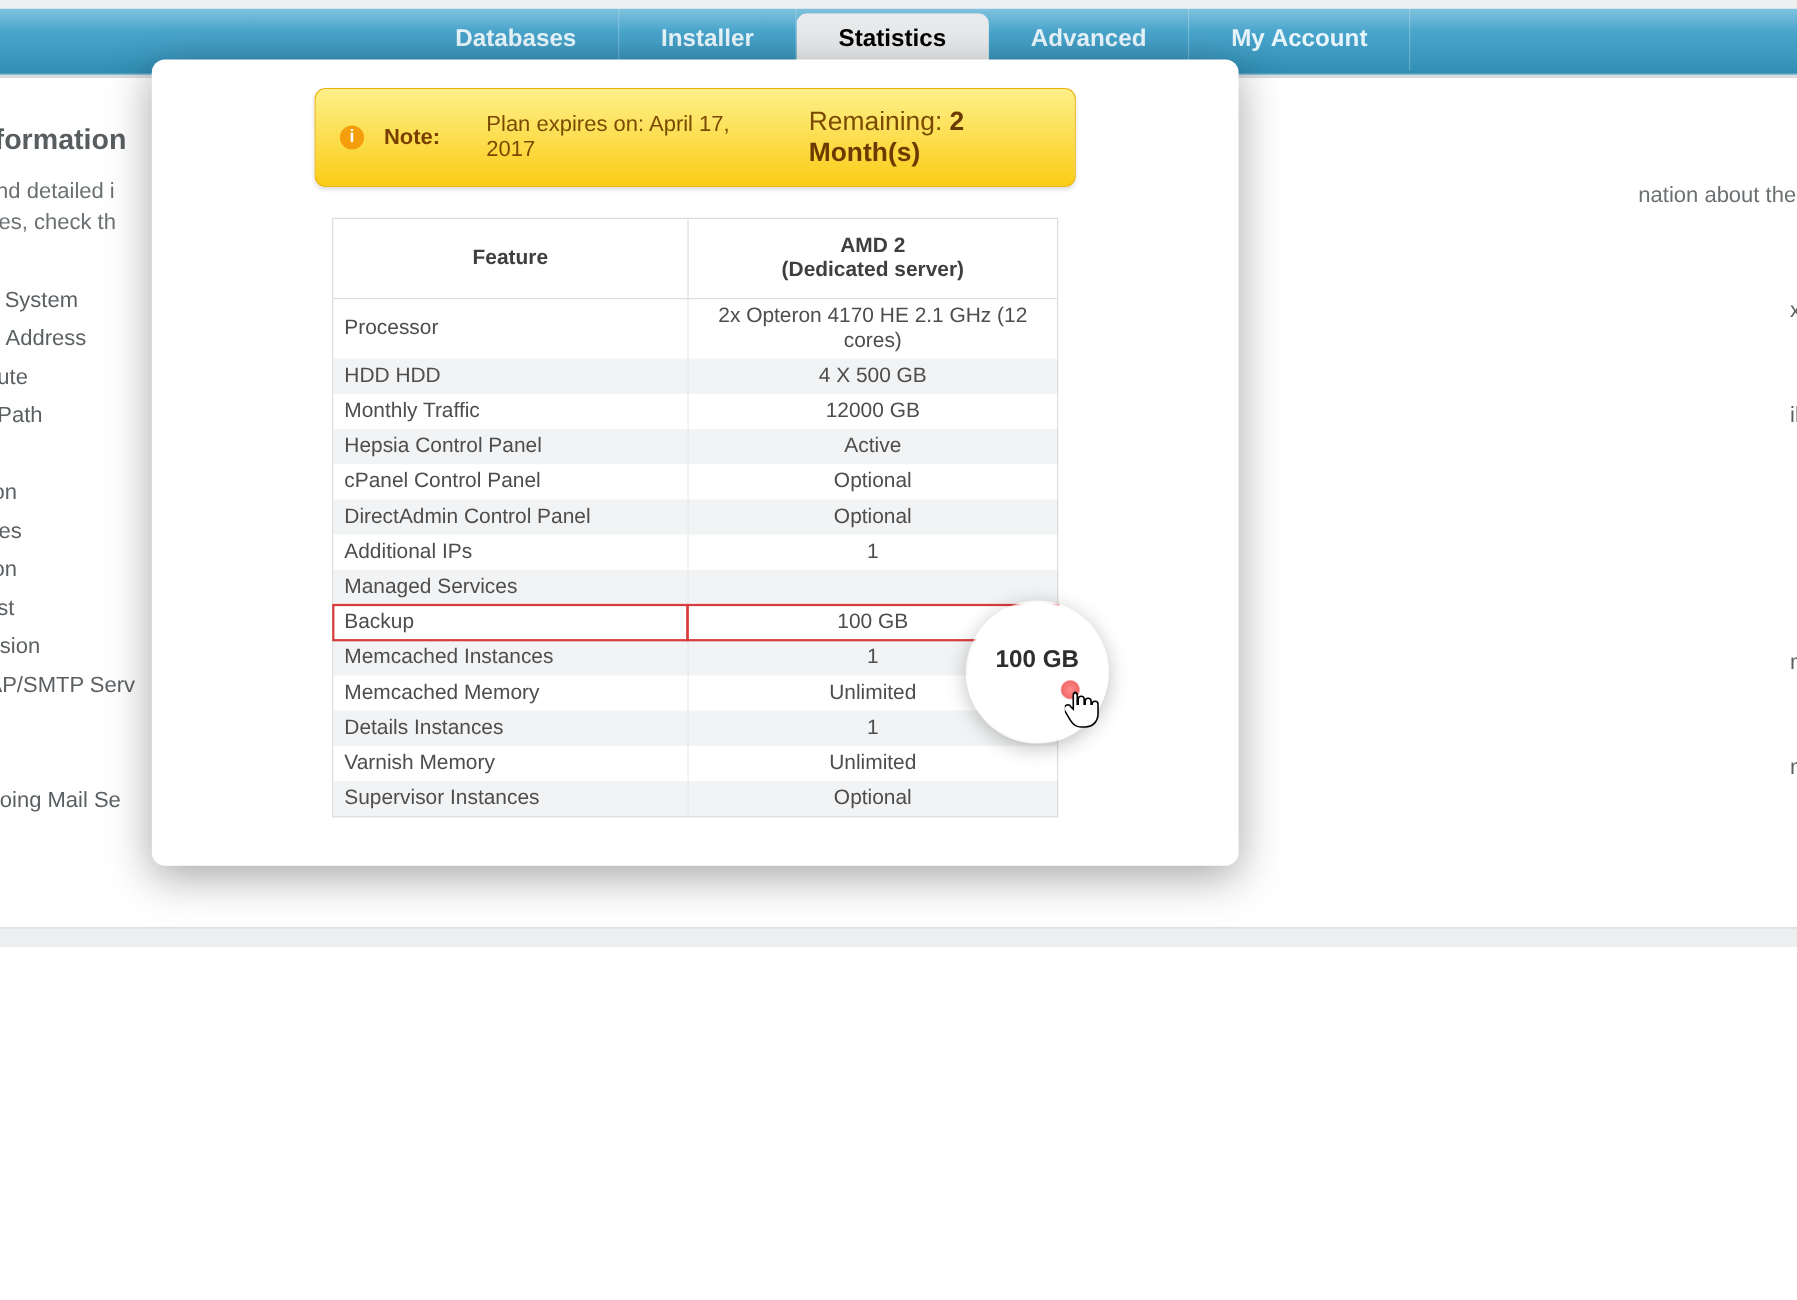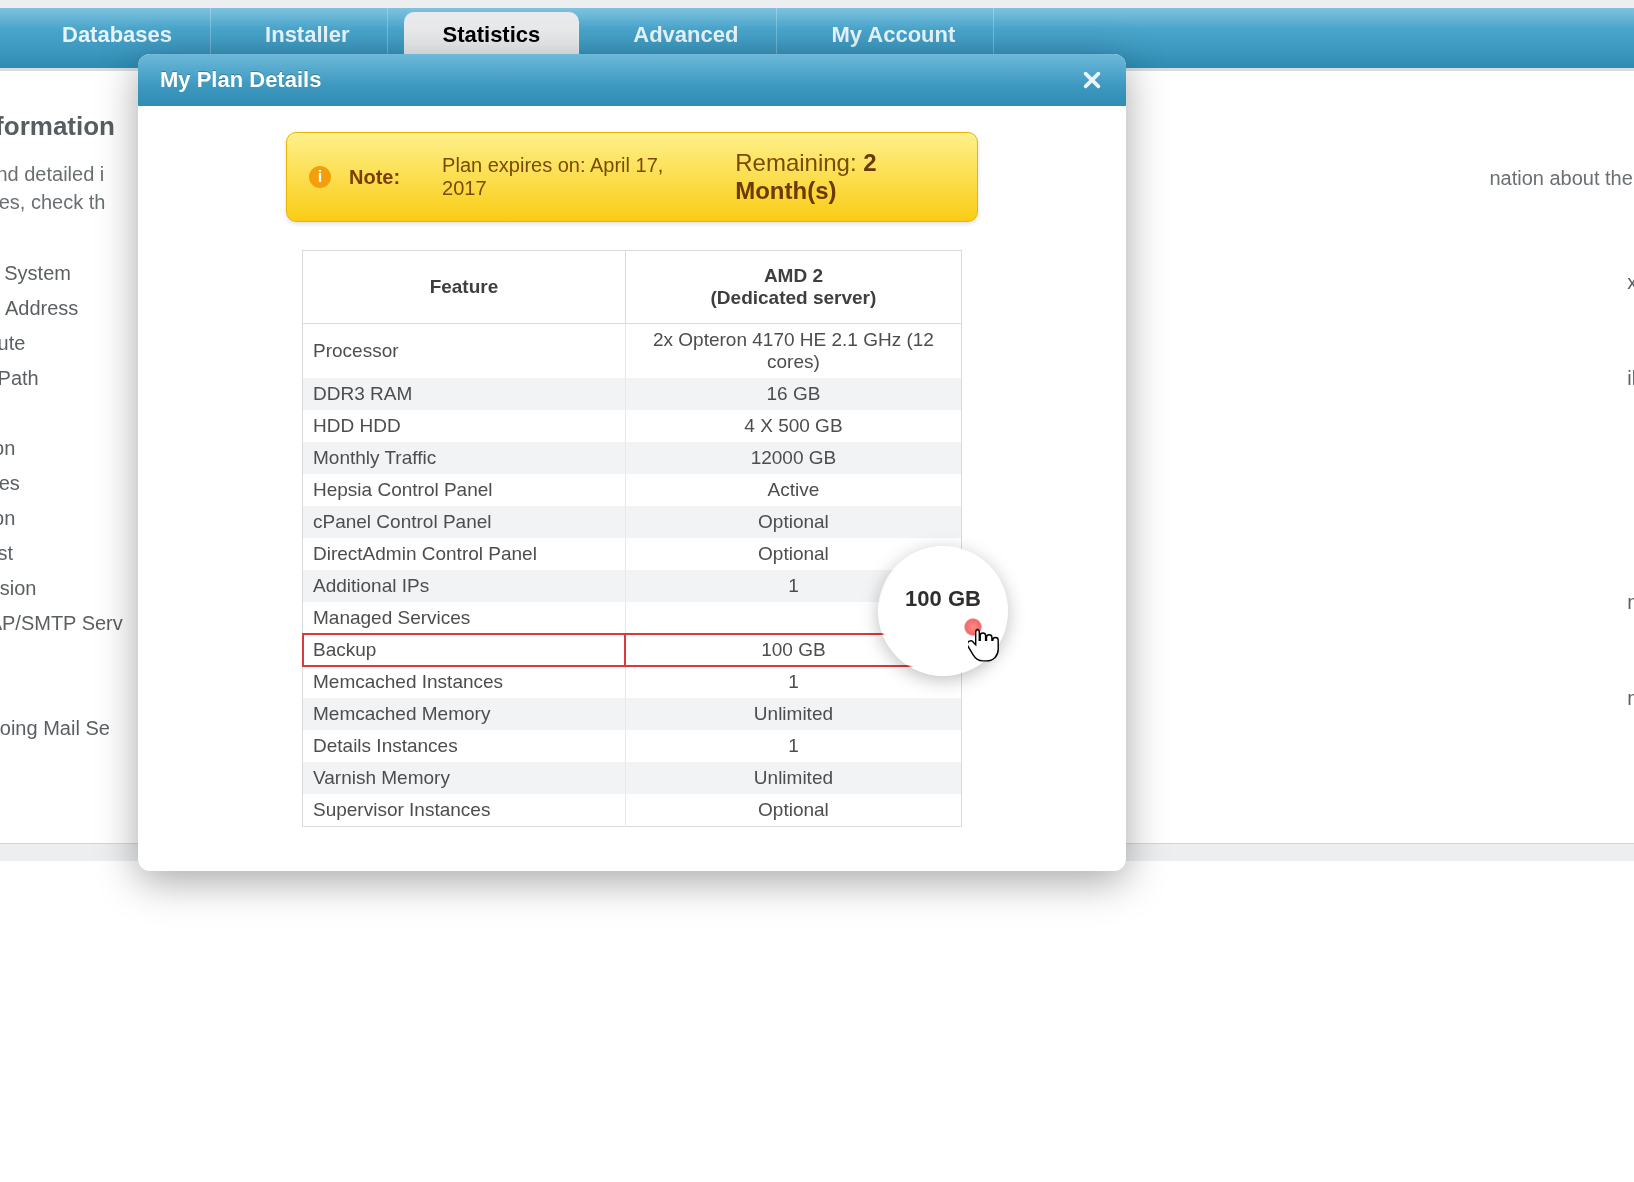--- a/index.html
+++ b/index.html
@@ -16,22 +16,23 @@
   
   .topnav {
     position: absolute;
     top: 8px; left: 0; right: 0;
     height: 60px;
     background: linear-gradient(#7fc2de 0%, #4aa5cc 35%, #3d99c0 70%, #2f8cb3 100%);
     border-bottom: 1px solid #2f8cb3;
   }
   .tabs {
     display: flex;
-    gap: 16px;
+    gap: 0;
     padding-left: 24px;
+    justify-content: center;
   }
   .tab {
     padding: 14px 38px 16px;
     font-size: 22px;
     font-weight: 700;
     color: #e7f5fb;
     position: relative;
     border-right: 1px solid rgba(255,255,255,.25);
   }
   .tab.active {
@@ -238,28 +239,20 @@
     <div></div>
     <div></div>
     <div>m</div>
     <div></div>
   </div>
 
   <div class="bg-bottom"></div>
 </div>
 
 <div class="modal">
-  <div class="modal-header">
-    <div class="mtitle">My Plan Details</div>
-    <div class="close-x">
-      <svg viewBox="0 0 24 24">
-        <path d="M5 5 L19 19 M19 5 L5 19" stroke="#eaf6fb" stroke-width="4" stroke-linecap="round" fill="none"></path>
-      </svg>
-    </div>
-  </div>
 
   <div class="modal-body">
 
     <div class="note">
       <span class="icn">i</span>
       <span class="lbl">Note:</span>
       <span class="exp">
         <span>Plan expires on: </span><span>April 17, 2017</span>
       </span>
       <span class="rem">
@@ -276,24 +269,20 @@
             <span class="sub">(Dedicated server)</span>
           </th>
         </tr>
       </thead>
       <tbody id="ftbody">
           <tr>
             <td>Processor</td>
             <td class="val">2x Opteron 4170 HE 2.1 GHz (12 cores)</td>
           </tr>
           <tr>
-            <td>DDR3 RAM</td>
-            <td class="val">16 GB</td>
-          </tr>
-          <tr>
             <td>HDD HDD</td>
             <td class="val">4 X 500 GB</td>
           </tr>
           <tr>
             <td>Monthly Traffic</td>
             <td class="val">12000 GB</td>
           </tr>
           <tr>
             <td>Hepsia Control Panel</td>
             <td class="val">Active</td>

